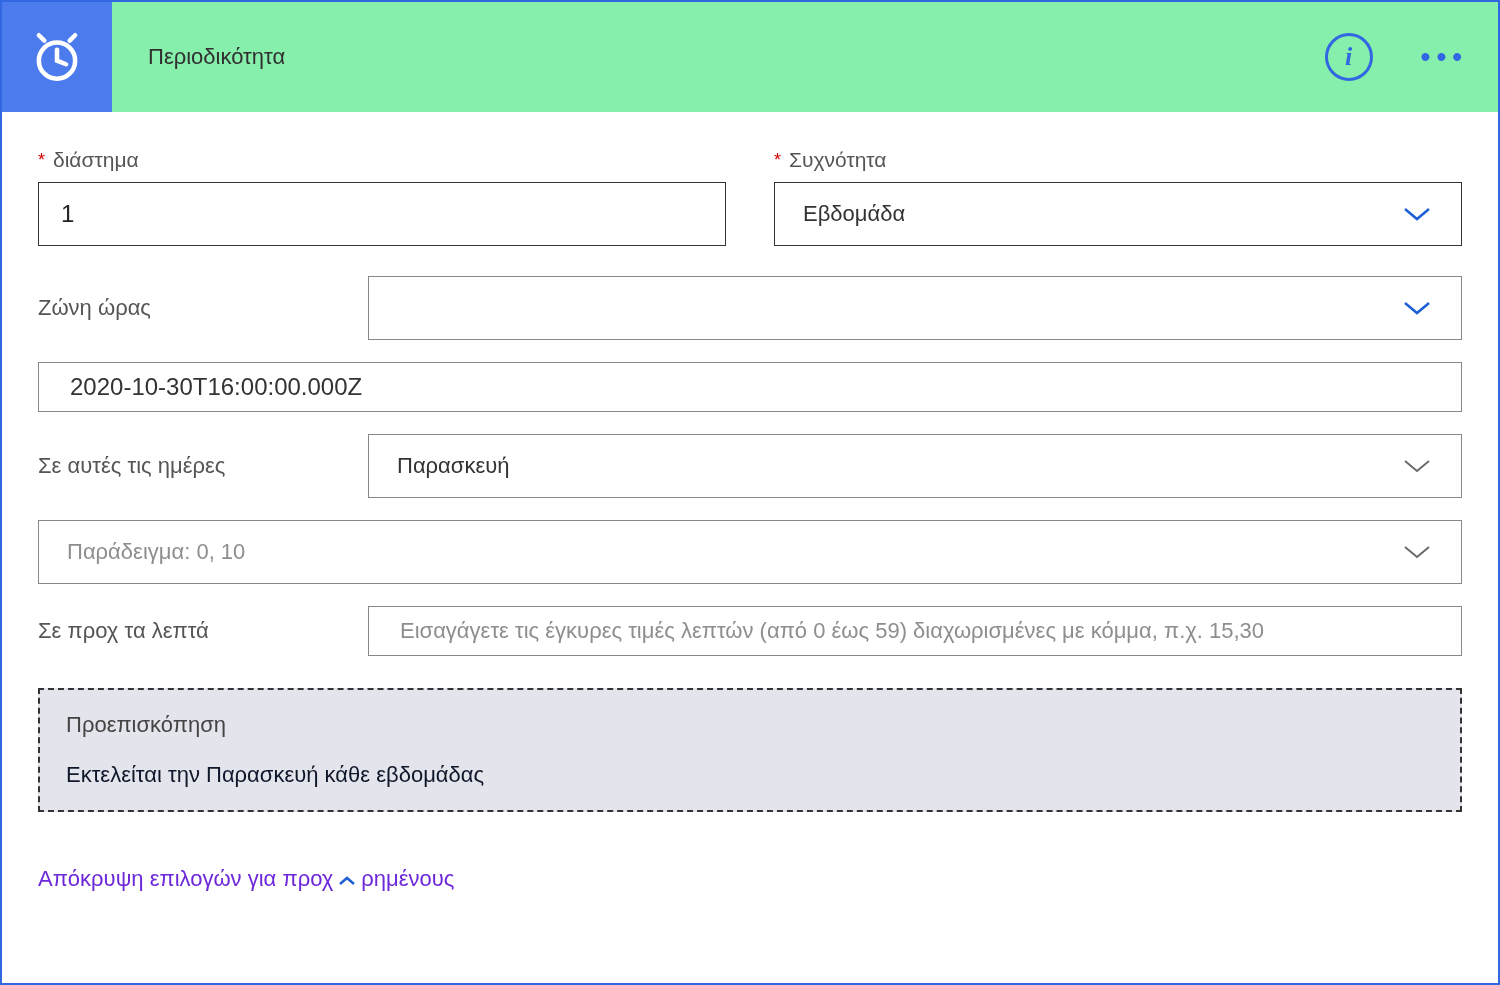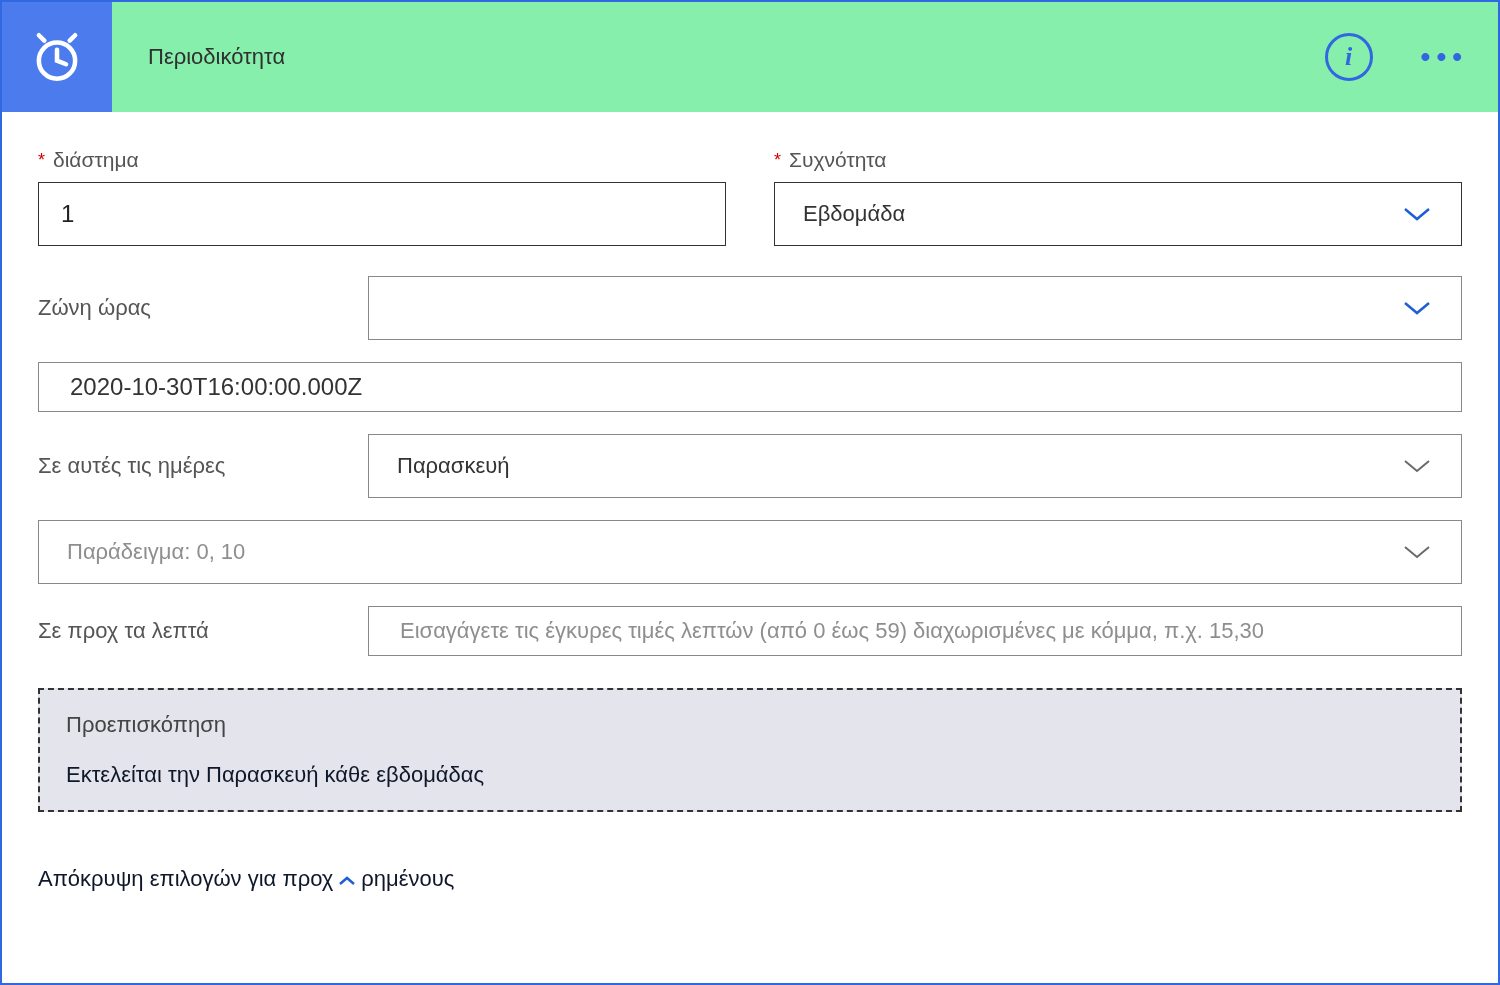--- a/index.html
+++ b/index.html
@@ -153,21 +153,21 @@
       background: #e4e4ec;
       padding: 22px 26px;
       margin-top: 10px;
     }
     .preview-title { font-size: 22px; color: #444; margin-bottom: 24px; }
     .preview-text { font-size: 22px; color: #0f172a; }
     .hide-link {
       display: flex;
       align-items: center;
       gap: 4px;
-      color: #0f172a;
+      color: #6d28d9;
       font-size: 22px;
       background: none;
       border: none;
       cursor: pointer;
       margin-top: 54px;
       margin-bottom: 30px;
       padding: 0;
     }
     .hide-chev { width: 20px; height: 12px; stroke: #1f5fd6; stroke-width: 2.5; fill: none; position: relative; top: 2px; }
   </style>

